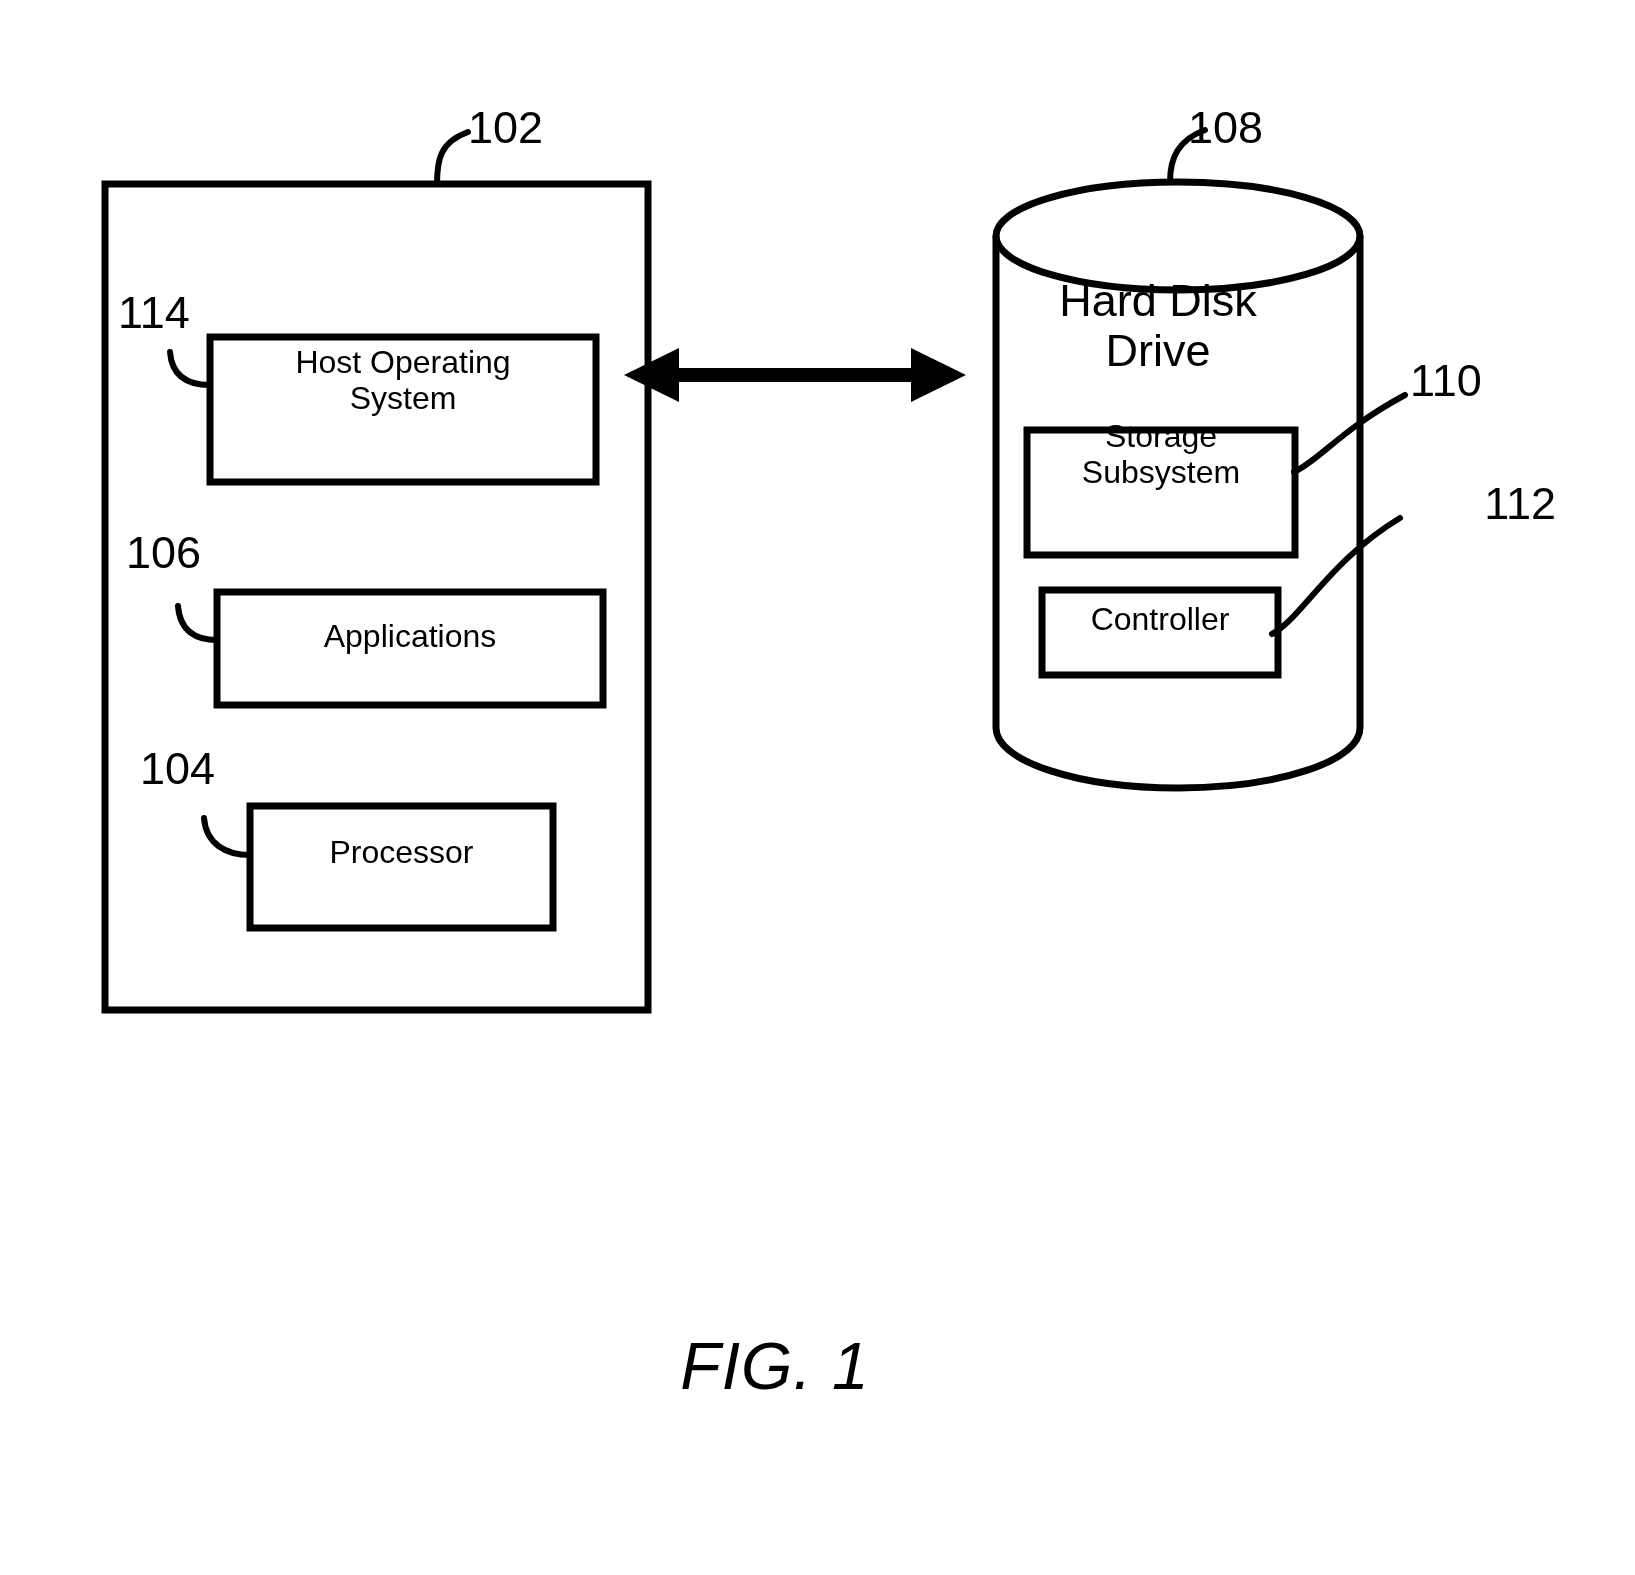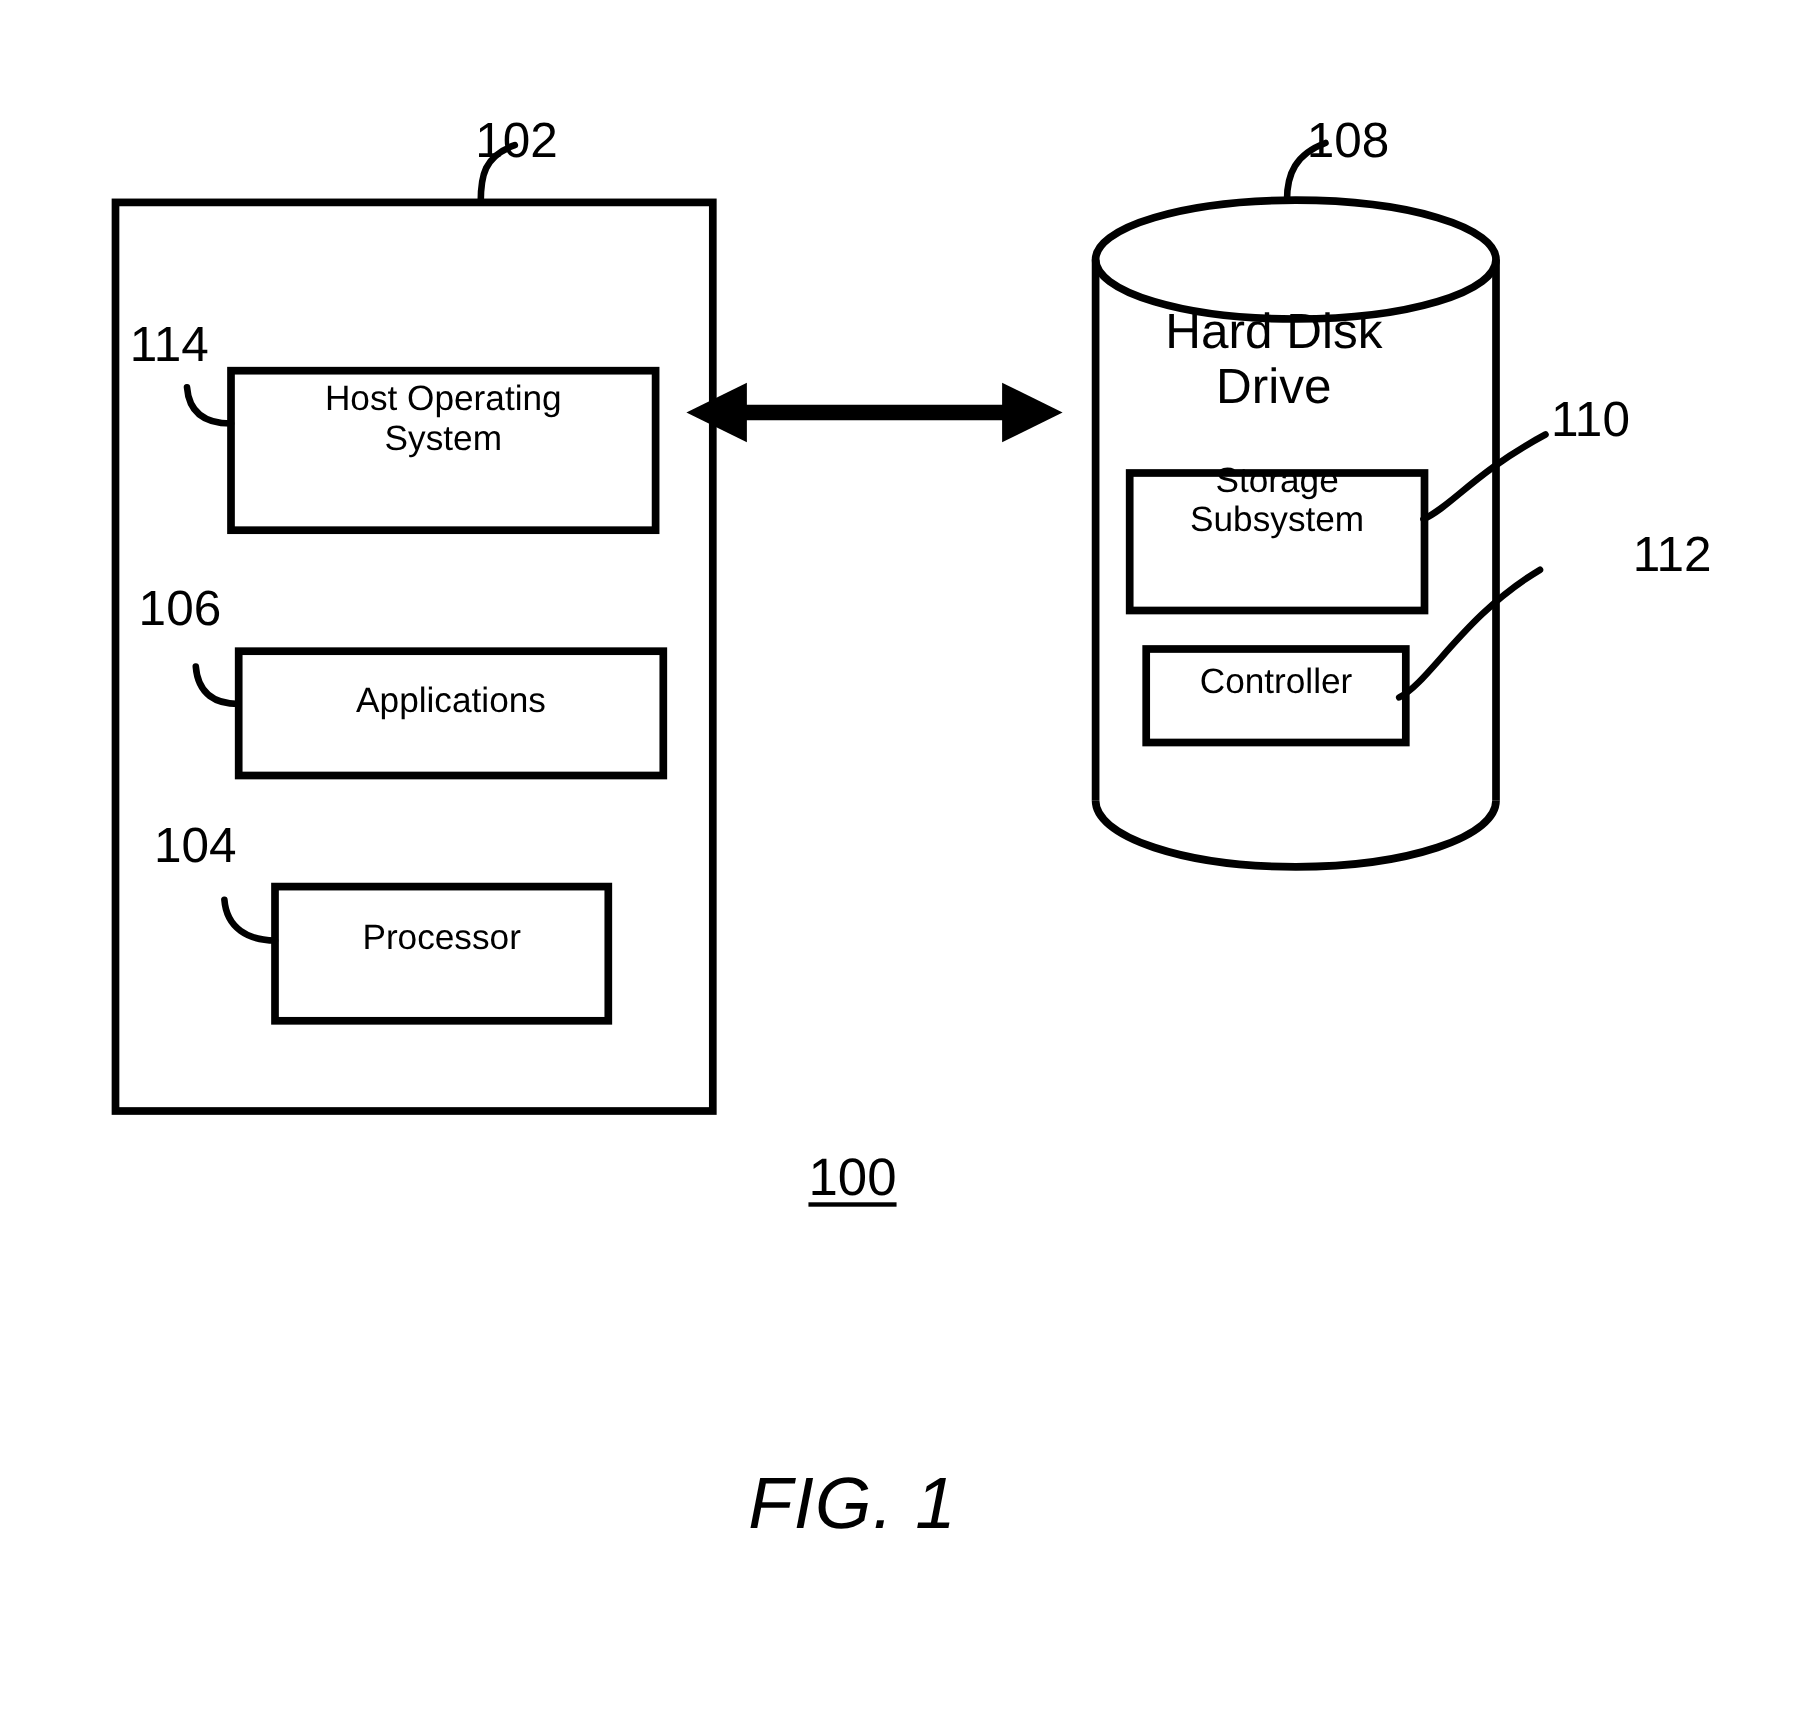--- a/index.html
+++ b/index.html
@@ -99,21 +99,21 @@
 
     <rect x="1027" y="430" width="268" height="125" fill="none" stroke="#000" stroke-width="7"></rect>
     <path d="M 1294 472 C 1320 460 1340 430 1405 395" fill="none" stroke="#000" stroke-width="6" stroke-linecap="round"></path>
 
     <rect x="1042" y="590" width="236" height="85" fill="none" stroke="#000" stroke-width="7"></rect>
     <path d="M 1272 634 C 1300 620 1330 560 1400 518" fill="none" stroke="#000" stroke-width="6" stroke-linecap="round"></path>
 
   </svg>
 
 
-  <div class="ref-num" style="left:432px; top:103px; width:120px; text-align:left;">102</div>
+  <div class="ref-num" style="left:468px; top:103px; width:120px; text-align:left;">102</div>
 
   <div class="ref-num" style="left:118px; top:288px; width:120px; text-align:left;">114</div>
 
   <div class="box-label" style="left:210px; top:345px; width:386px;">Host Operating
 System</div>
 
   <div class="ref-num" style="left:126px; top:528px; width:120px; text-align:left;">106</div>
 
   <div class="box-label" style="left:217px; top:619px; width:386px;">Applications</div>
 
@@ -128,17 +128,16 @@
 
   <div class="ref-num" style="left:1410px; top:356px; width:150px; text-align:left;">110</div>
 
   <div class="box-label" style="left:1019px; top:419px; width:284px;">Storage
 Subsystem</div>
 
   <div class="ref-num" style="left:1406px; top:479px; width:150px; text-align:right;">112</div>
 
   <div class="box-label" style="left:1042px; top:602px; width:236px;">Controller</div>
 
-  <div class="fig-number" style="left:675px; top:1044px; width:200px;">100</div>
 
   <div class="fig-caption" style="left:575px; top:1330px; width:400px;font-style:italic;">FIG. 1</div>
 
 </div>
 
 </body></html>

